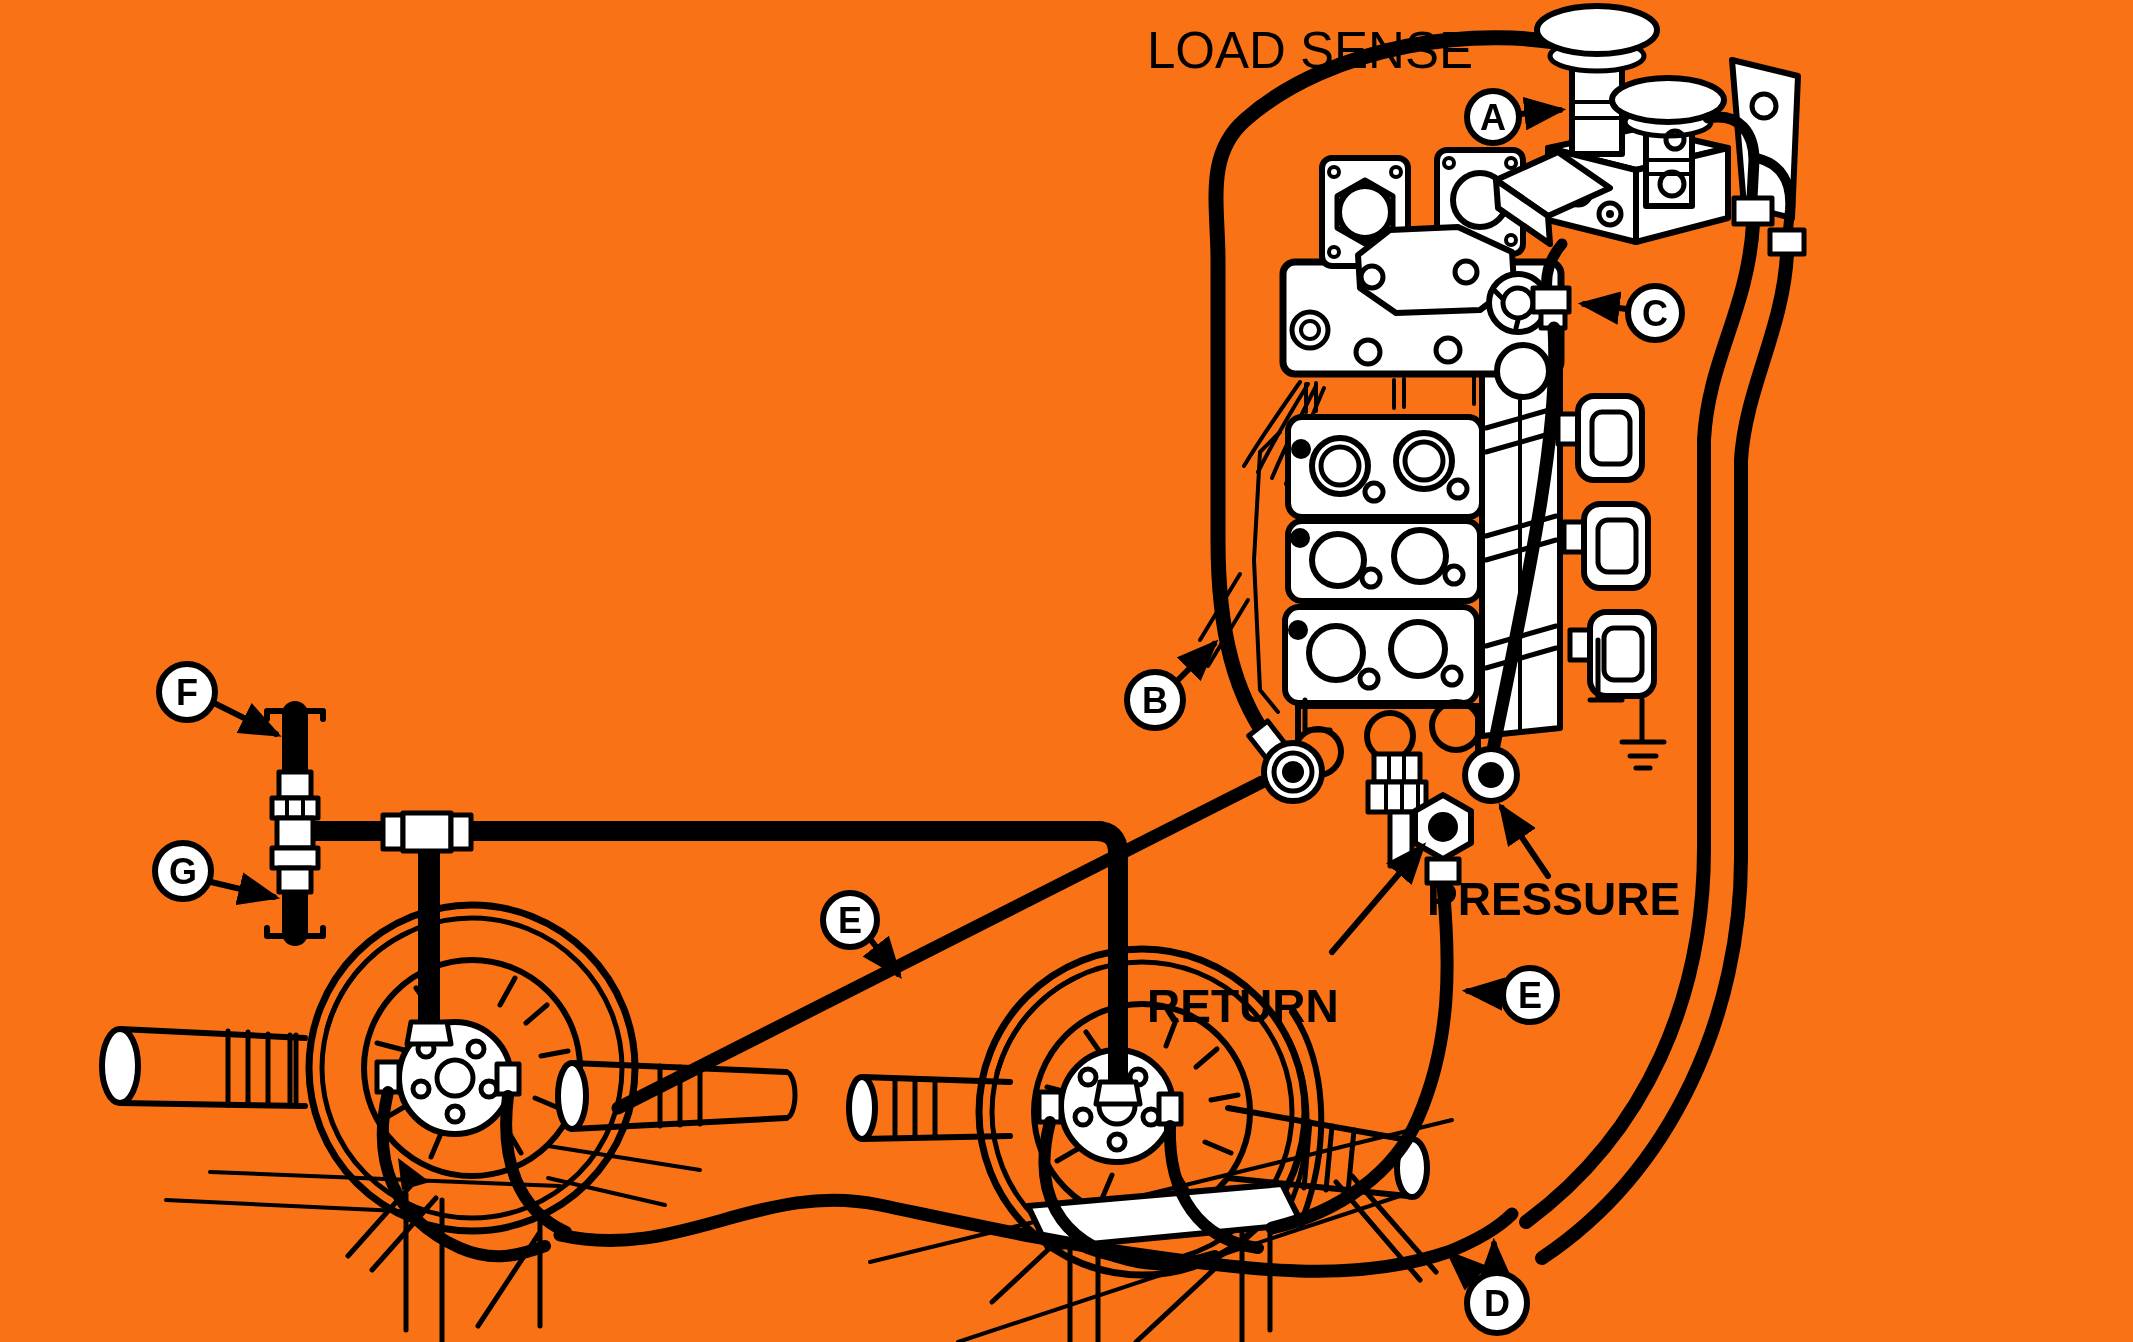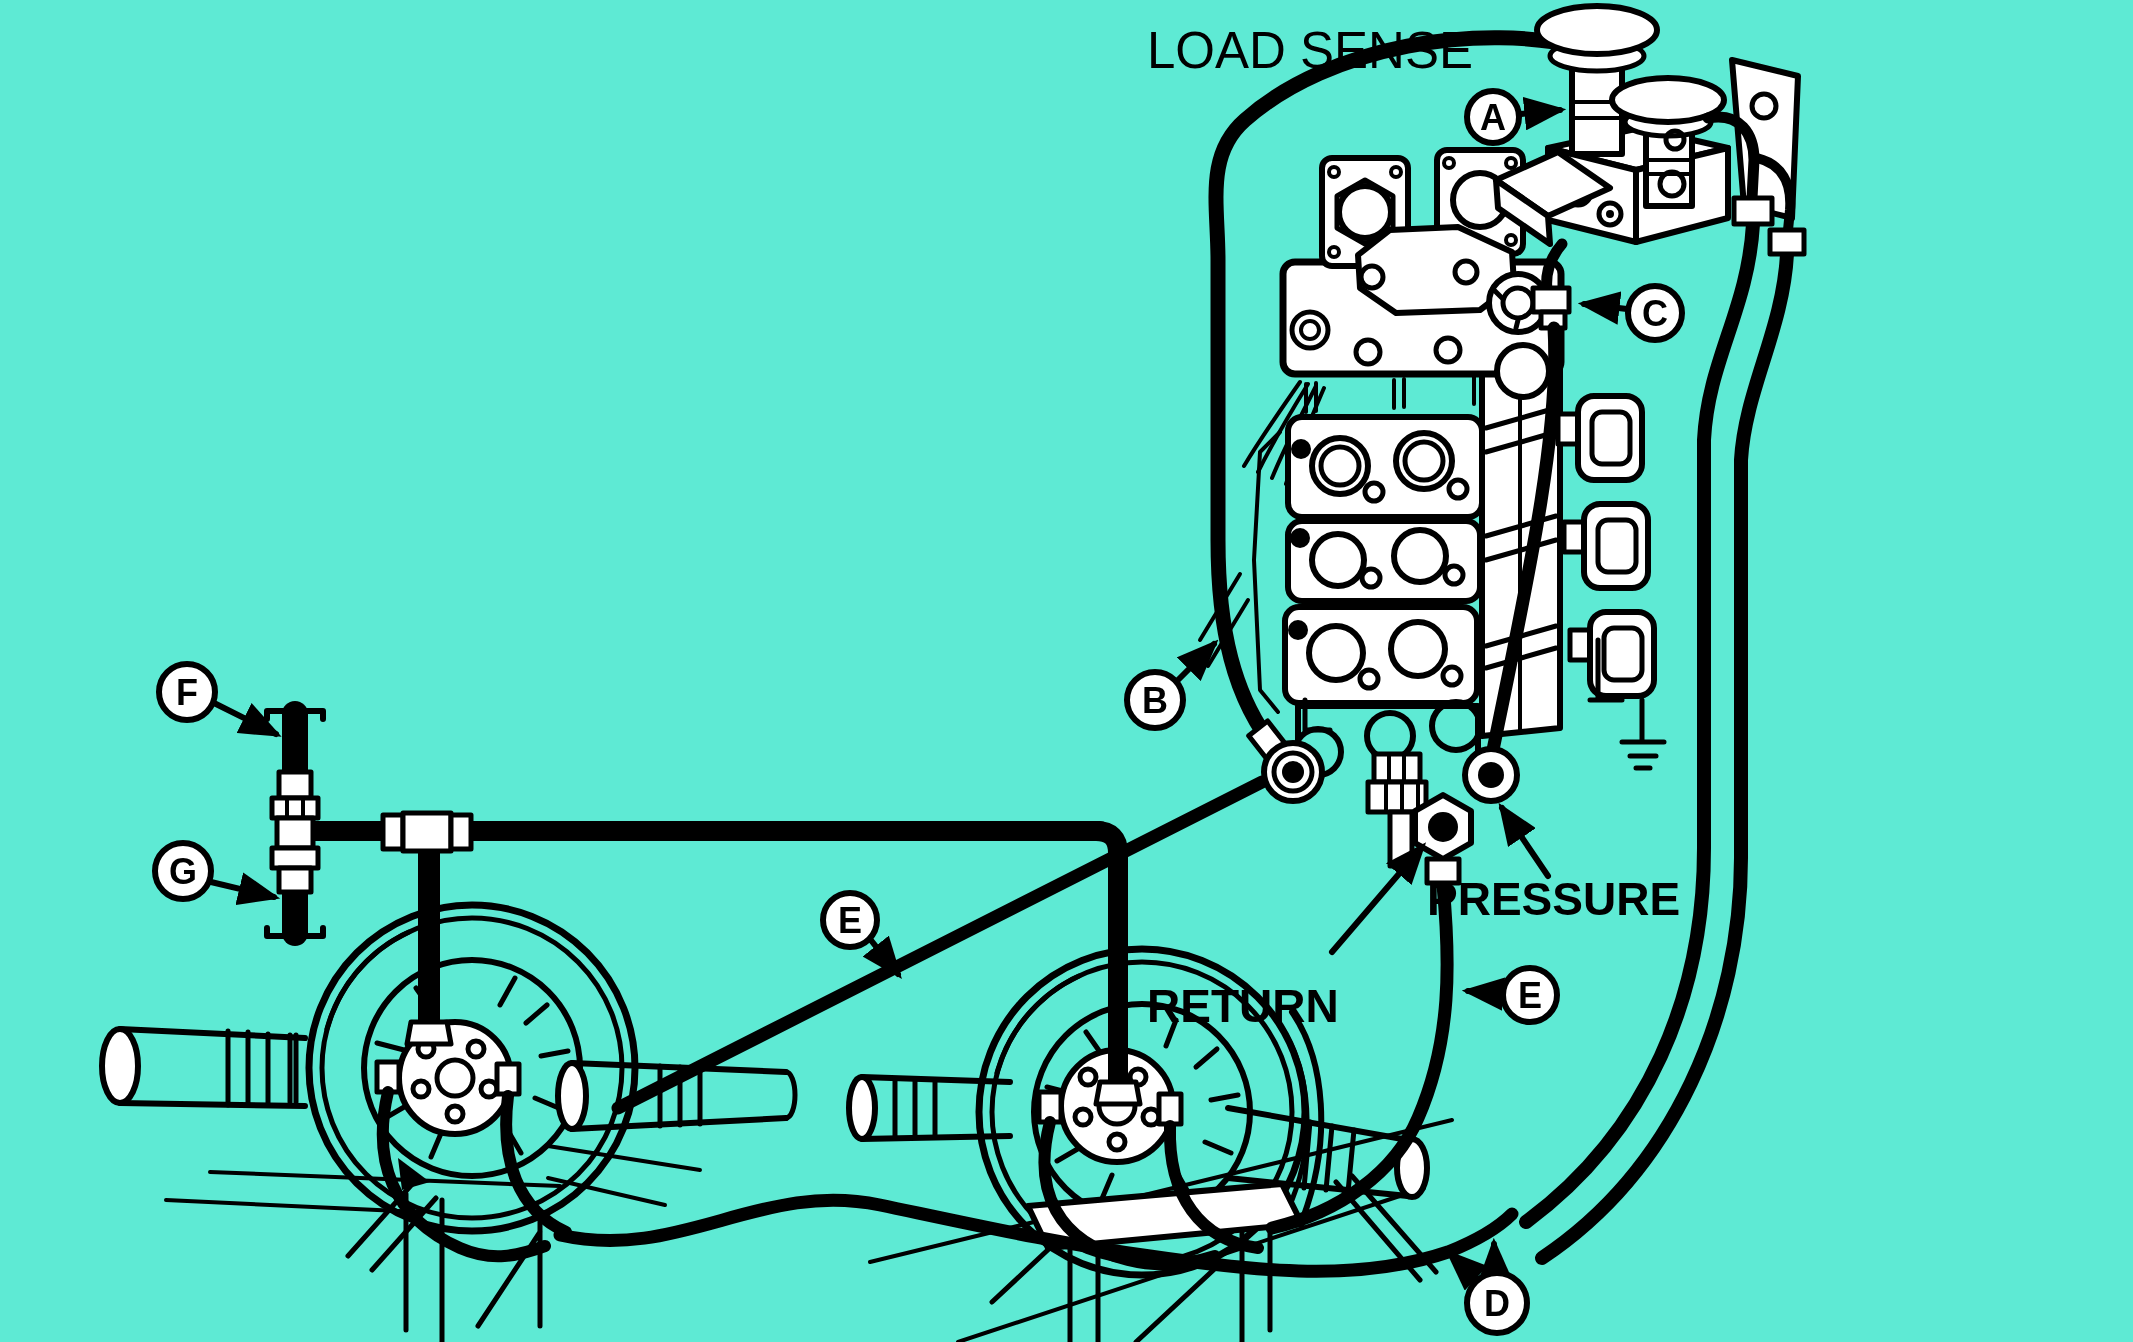--- a/index.html
+++ b/index.html
@@ -1,16 +1,16 @@
 <!DOCTYPE html>
 <html><head>
 <meta charset="utf-8">
 <style>
   html,body{margin:0;padding:0;background:#fff;}
-  #stage{position:relative;width:2133px;height:1342px;background:#5eead4;overflow:hidden;}
+  #stage{position:relative;width:2133px;height:1342px;background:#f97316;overflow:hidden;}
   svg{position:absolute;left:0;top:0;}
   .ln{stroke:#000;fill:none;stroke-linecap:round;stroke-linejoin:round;}
   .fw{fill:#fff;stroke:#000;stroke-linejoin:round;}
   .fb{fill:#000;stroke:none;}
   .lbl-reg{font-family:"Liberation Sans","DejaVu Sans",sans-serif;font-size:51px;font-weight:400;fill:#000;}
   .lbl-bold{font-family:"Liberation Sans","DejaVu Sans",sans-serif;font-size:46px;font-weight:700;fill:#000;}
   .callout-letter{font-family:"Liberation Sans","DejaVu Sans",sans-serif;font-size:36px;font-weight:700;fill:#000;text-anchor:middle;}
 </style>
 </head>
 <body>

